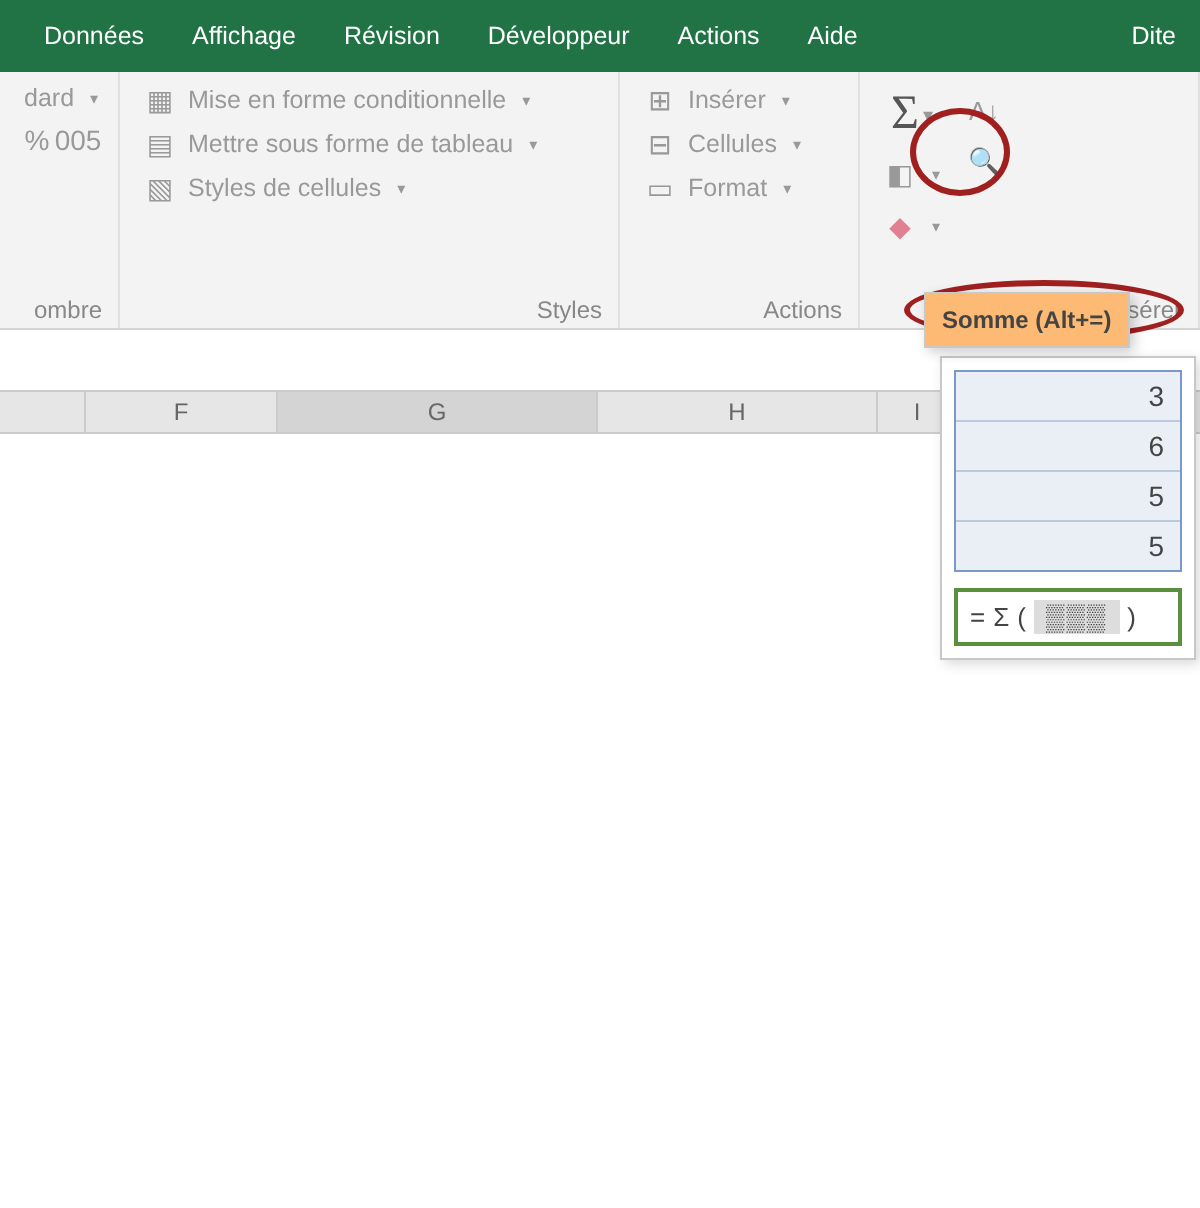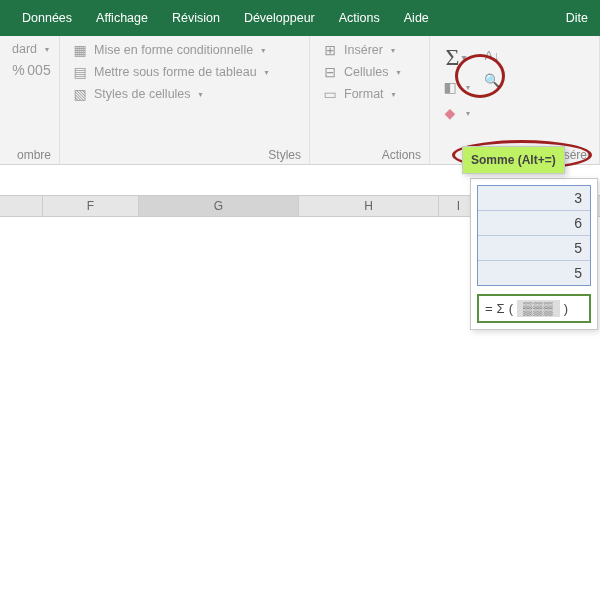--- a/index.html
+++ b/index.html
@@ -133,21 +133,21 @@
     top: 66px;
     width: 148px;
     height: 254px;
     border: 2px dashed #5a8f3e;
     pointer-events: none;
   }
   .tooltip {
     position: absolute;
     left: 462px;
     top: 146px;
-    background: #bef264;
+    background: #fdba74;
     border: 1px solid #c8c8c8;
     box-shadow: 2px 2px 6px rgba(0,0,0,.2);
     font-size: 12px;
     padding: 6px 8px;
     font-weight: bold;
     color: #444;
     z-index: 5;
   }
   .sample-box {
     position: absolute;

